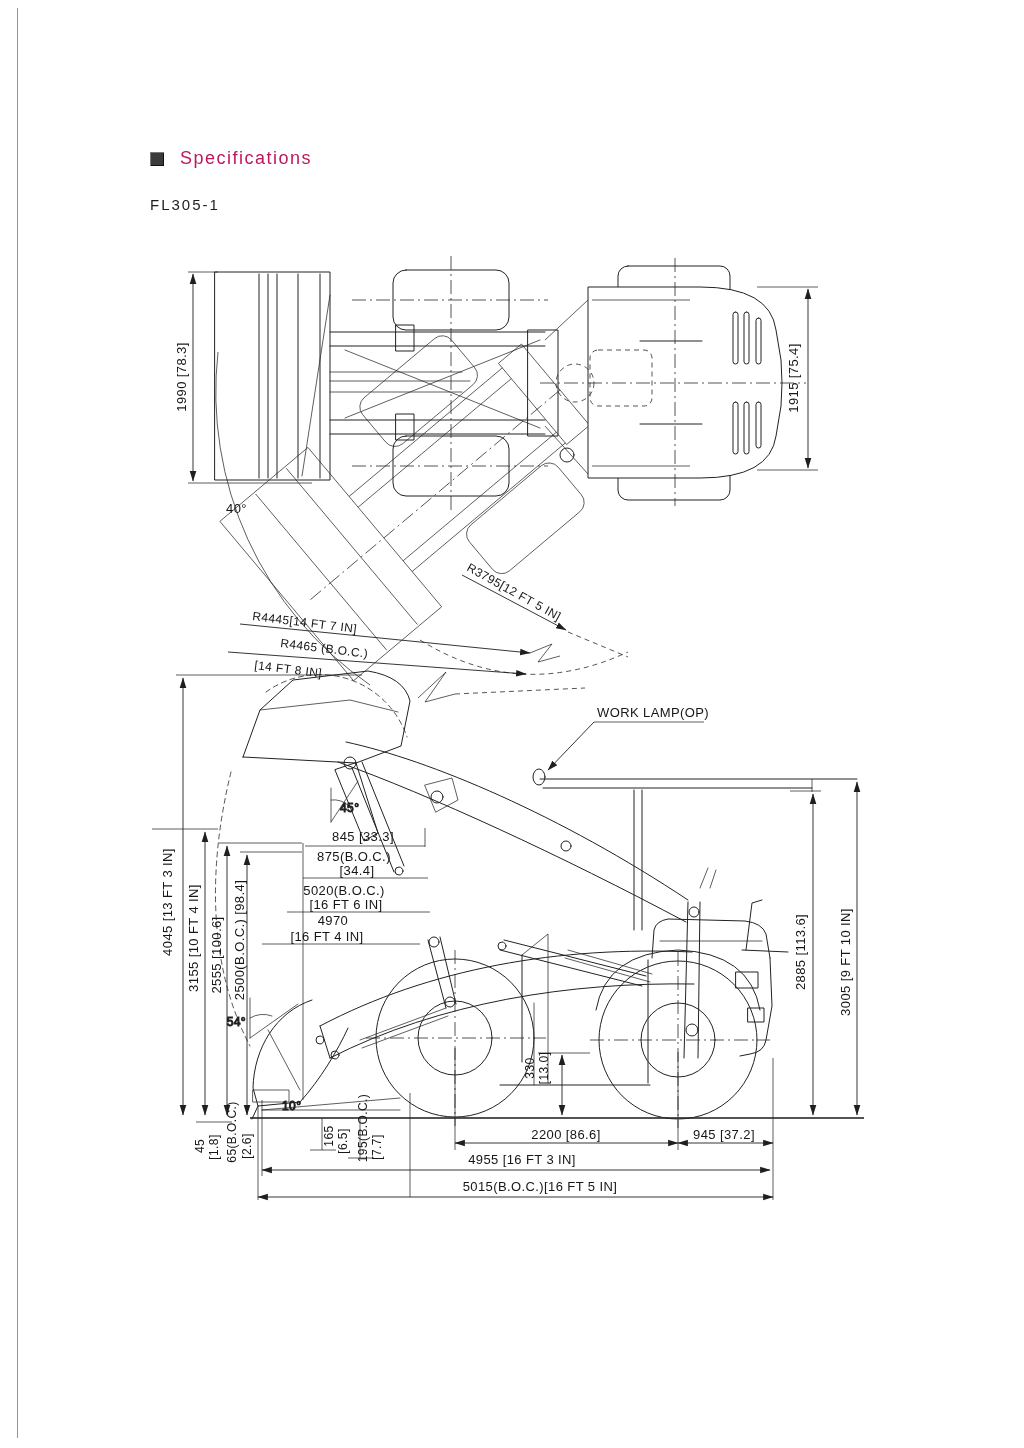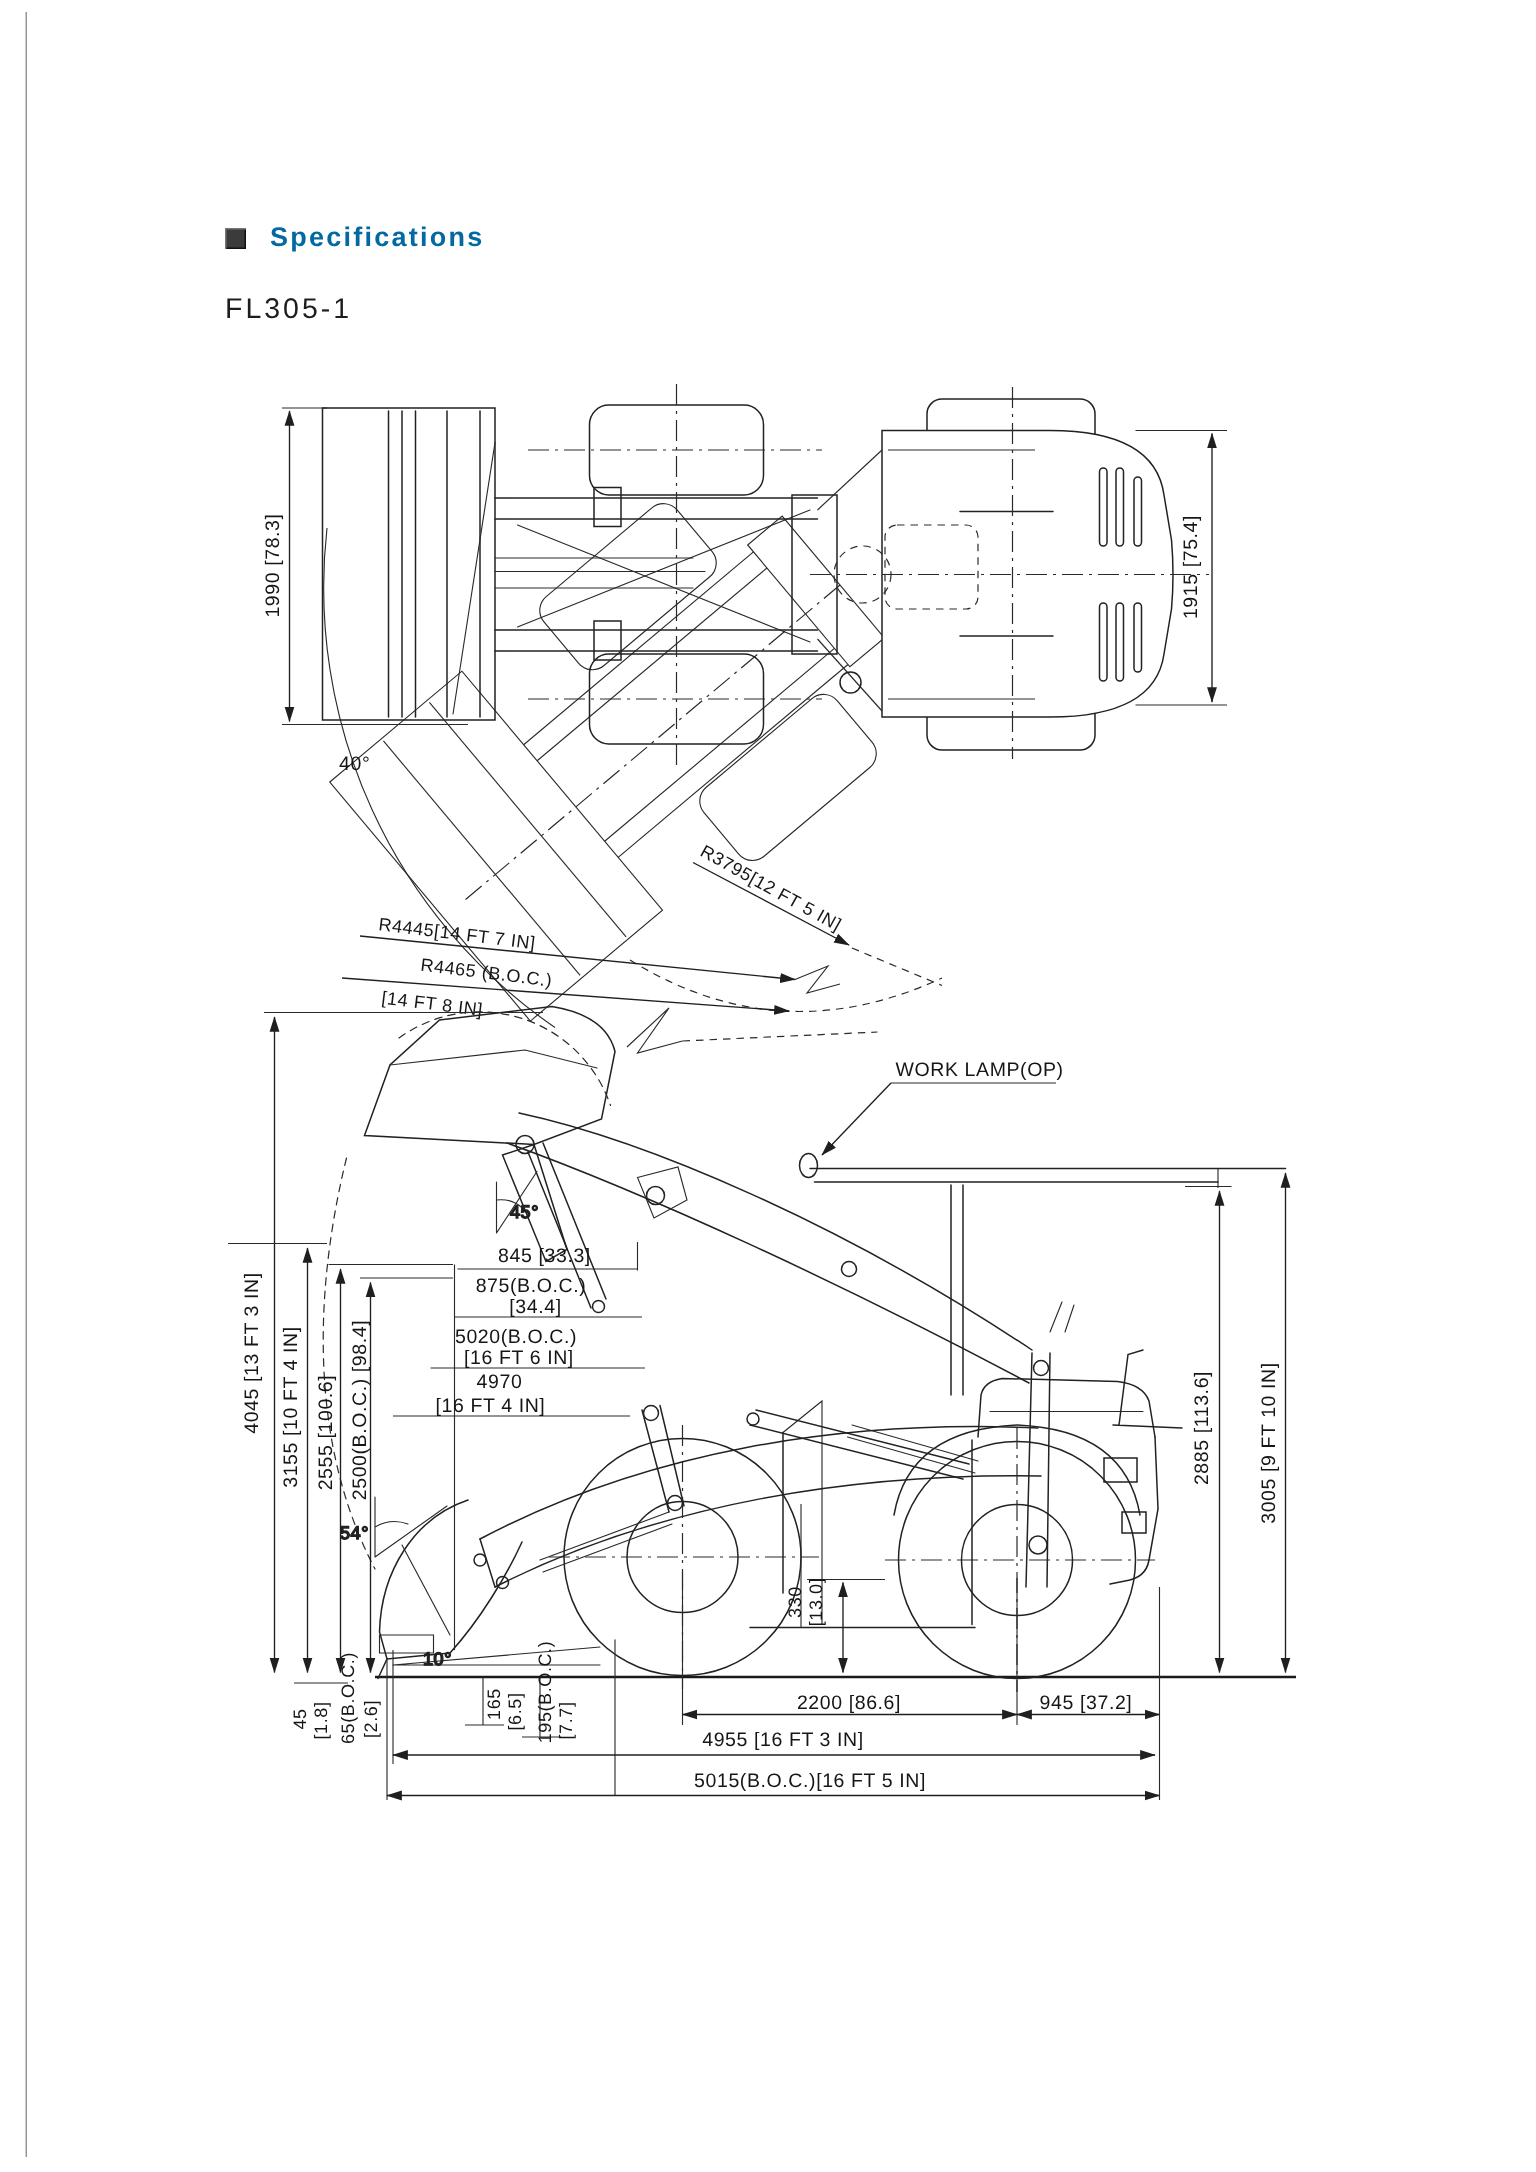--- a/index.html
+++ b/index.html
@@ -1,22 +1,22 @@
 <!DOCTYPE html>
 <html><head>
 <meta charset="utf-8">
 <style>
   html,body{margin:0;padding:0;background:#e8e8e8;}
   .page{position:relative;width:1024px;height:1448px;background:#ffffff;overflow:hidden;
         font-family:"Liberation Sans",sans-serif;color:#1b1b1b;}
   .edge-line{position:absolute;left:17px;top:8px;width:1px;height:1430px;background:#6a6a6a;opacity:.7;}
   .hdr{position:absolute;left:150px;top:148px;display:flex;align-items:center;gap:16px;}
   .hdr .sq{width:14px;height:14px;background:#3b3b3b;box-shadow:inset 1px 1px 0 #777, inset -1px -1px 0 #111;}
-  .hdr .t{font-size:18px;letter-spacing:1.5px;color:#0369a1;font-weight:bold;}
-  .model{position:absolute;left:150px;top:196px;font-size:19px;letter-spacing:2px;color:#1d1d1d;}
+  .hdr .t{font-size:18px;letter-spacing:1.5px;color:#be185d;}
+  .model{position:absolute;left:150px;top:196px;font-size:15px;letter-spacing:2px;color:#1d1d1d;}
   svg{position:absolute;left:0;top:0;}
   svg *{vector-effect:non-scaling-stroke;}
   .ln{stroke:#222;stroke-width:1;fill:none;stroke-linecap:round;}
   .thin{stroke:#2a2a2a;stroke-width:.75;fill:none;}
   .thk{stroke:#1a1a1a;stroke-width:1.6;fill:none;}
   .dash{stroke:#2a2a2a;stroke-width:.8;fill:none;stroke-dasharray:5 4;}
   .cl{stroke:#2a2a2a;stroke-width:.8;fill:none;stroke-dasharray:14 4 2 4;}
   .dim{stroke:#1f1f1f;stroke-width:.9;fill:none;}
   .wfill{fill:#ffffff;stroke:#222;stroke-width:1;}
   text.dt{font-family:"Liberation Sans",sans-serif;font-size:13px;fill:#161616;letter-spacing:.4px;}

